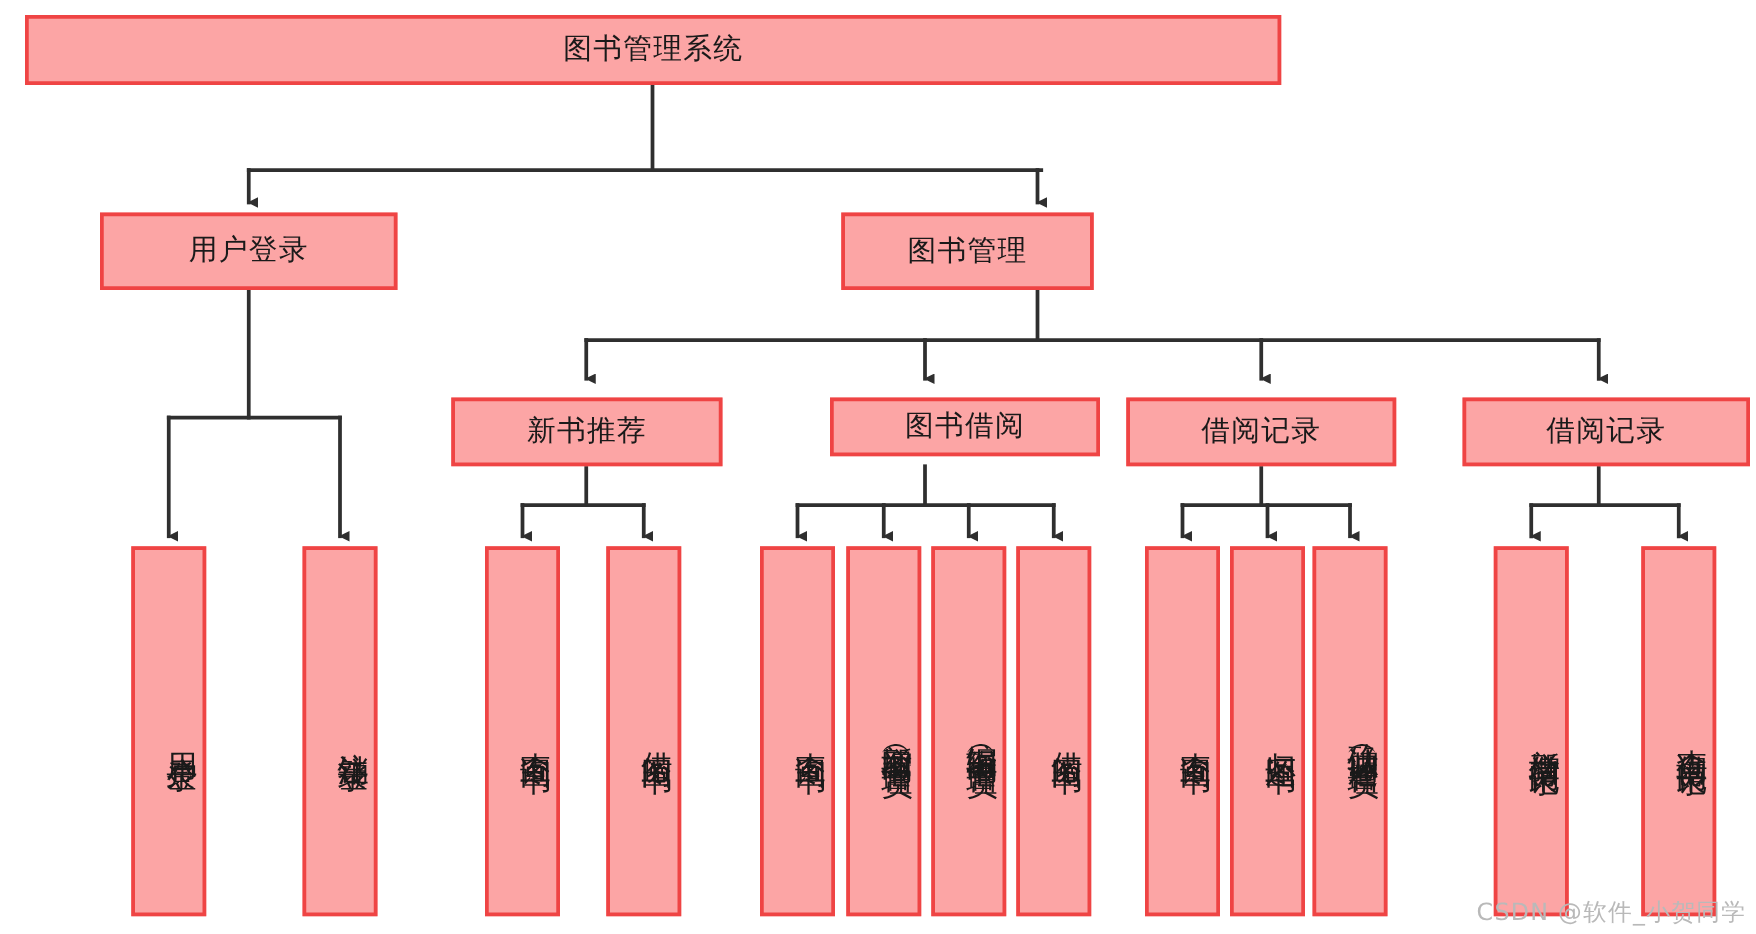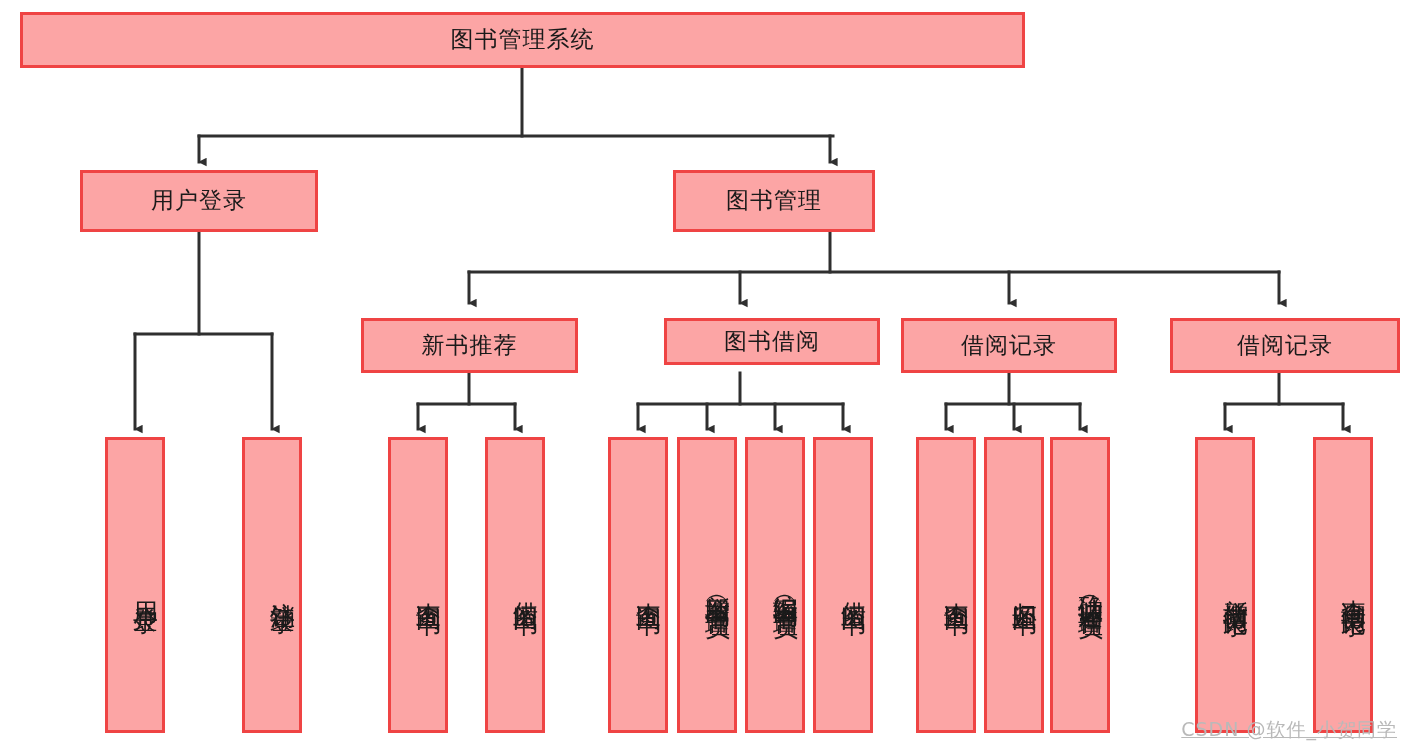--- a/index.html
+++ b/index.html
@@ -57,21 +57,20 @@
   }
   .watermark {
     position: absolute;
     right: 8px;
     bottom: 4px;
     font-size: 19px;
     color: #b9b9b9;
     letter-spacing: 1px;
     white-space: nowrap;
     user-select: none;
-    text-decoration: underline;
   }
 </style>
 </head>
 <body>
 
 <div id="canvas">
 
   <svg id="wires" viewBox="0 0 1405 747" xmlns="http://www.w3.org/2000/svg">
     <defs>
       <marker id="arrow" markerWidth="10" markerHeight="10" refX="4.2" refY="7.6" orient="auto" markerUnits="userSpaceOnUse">

